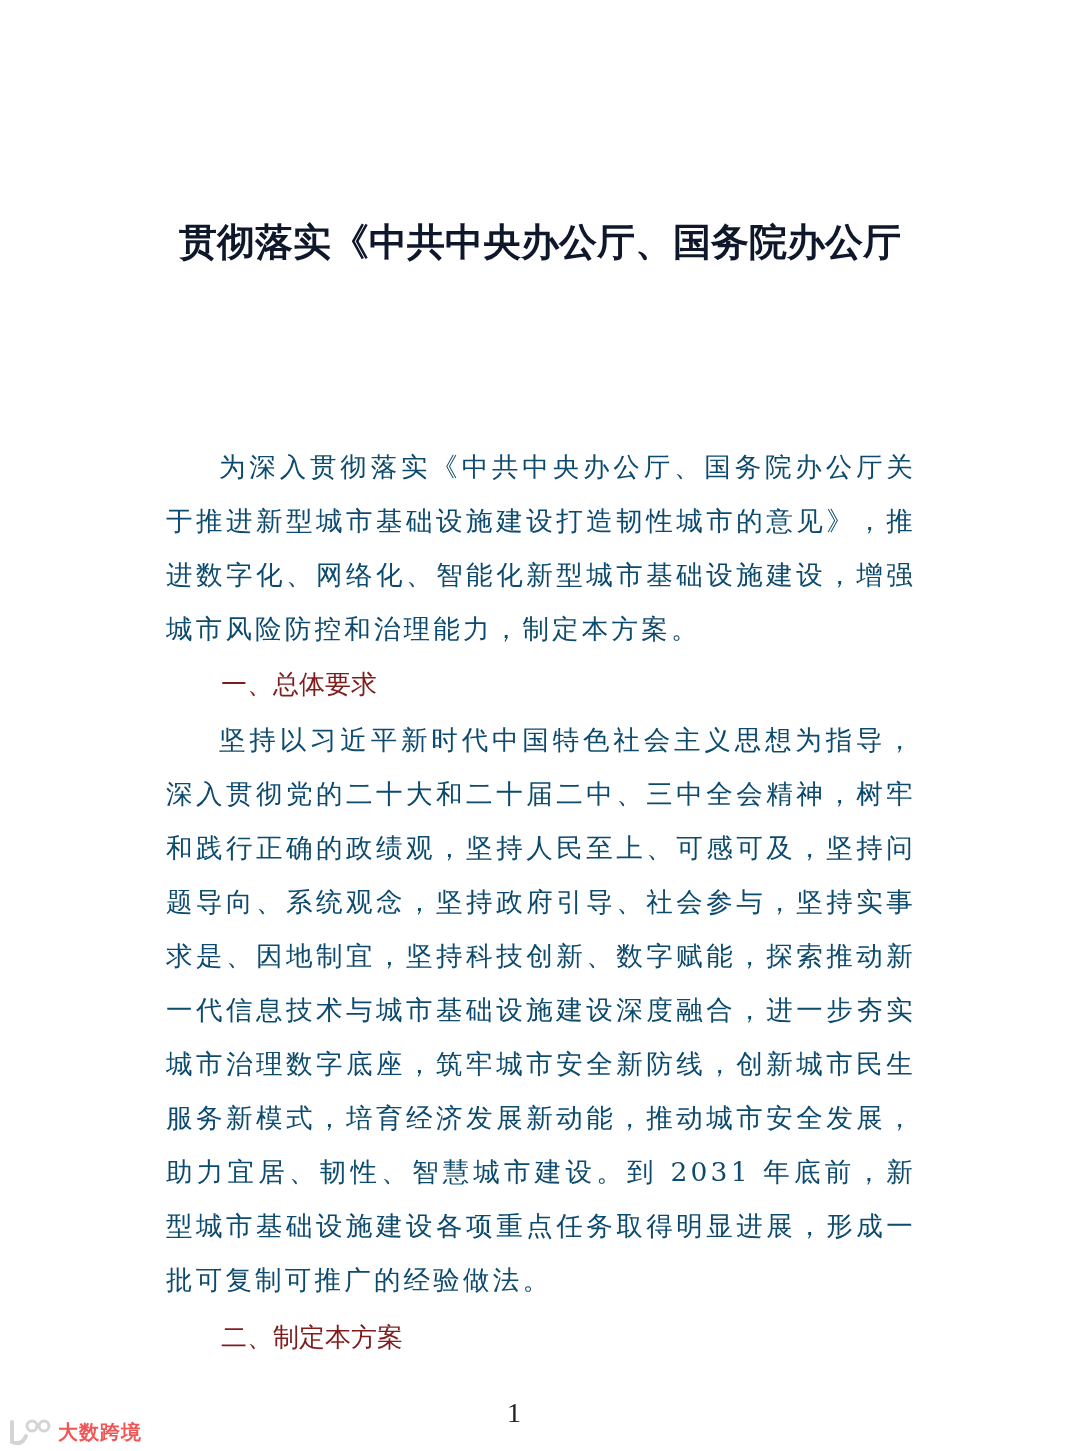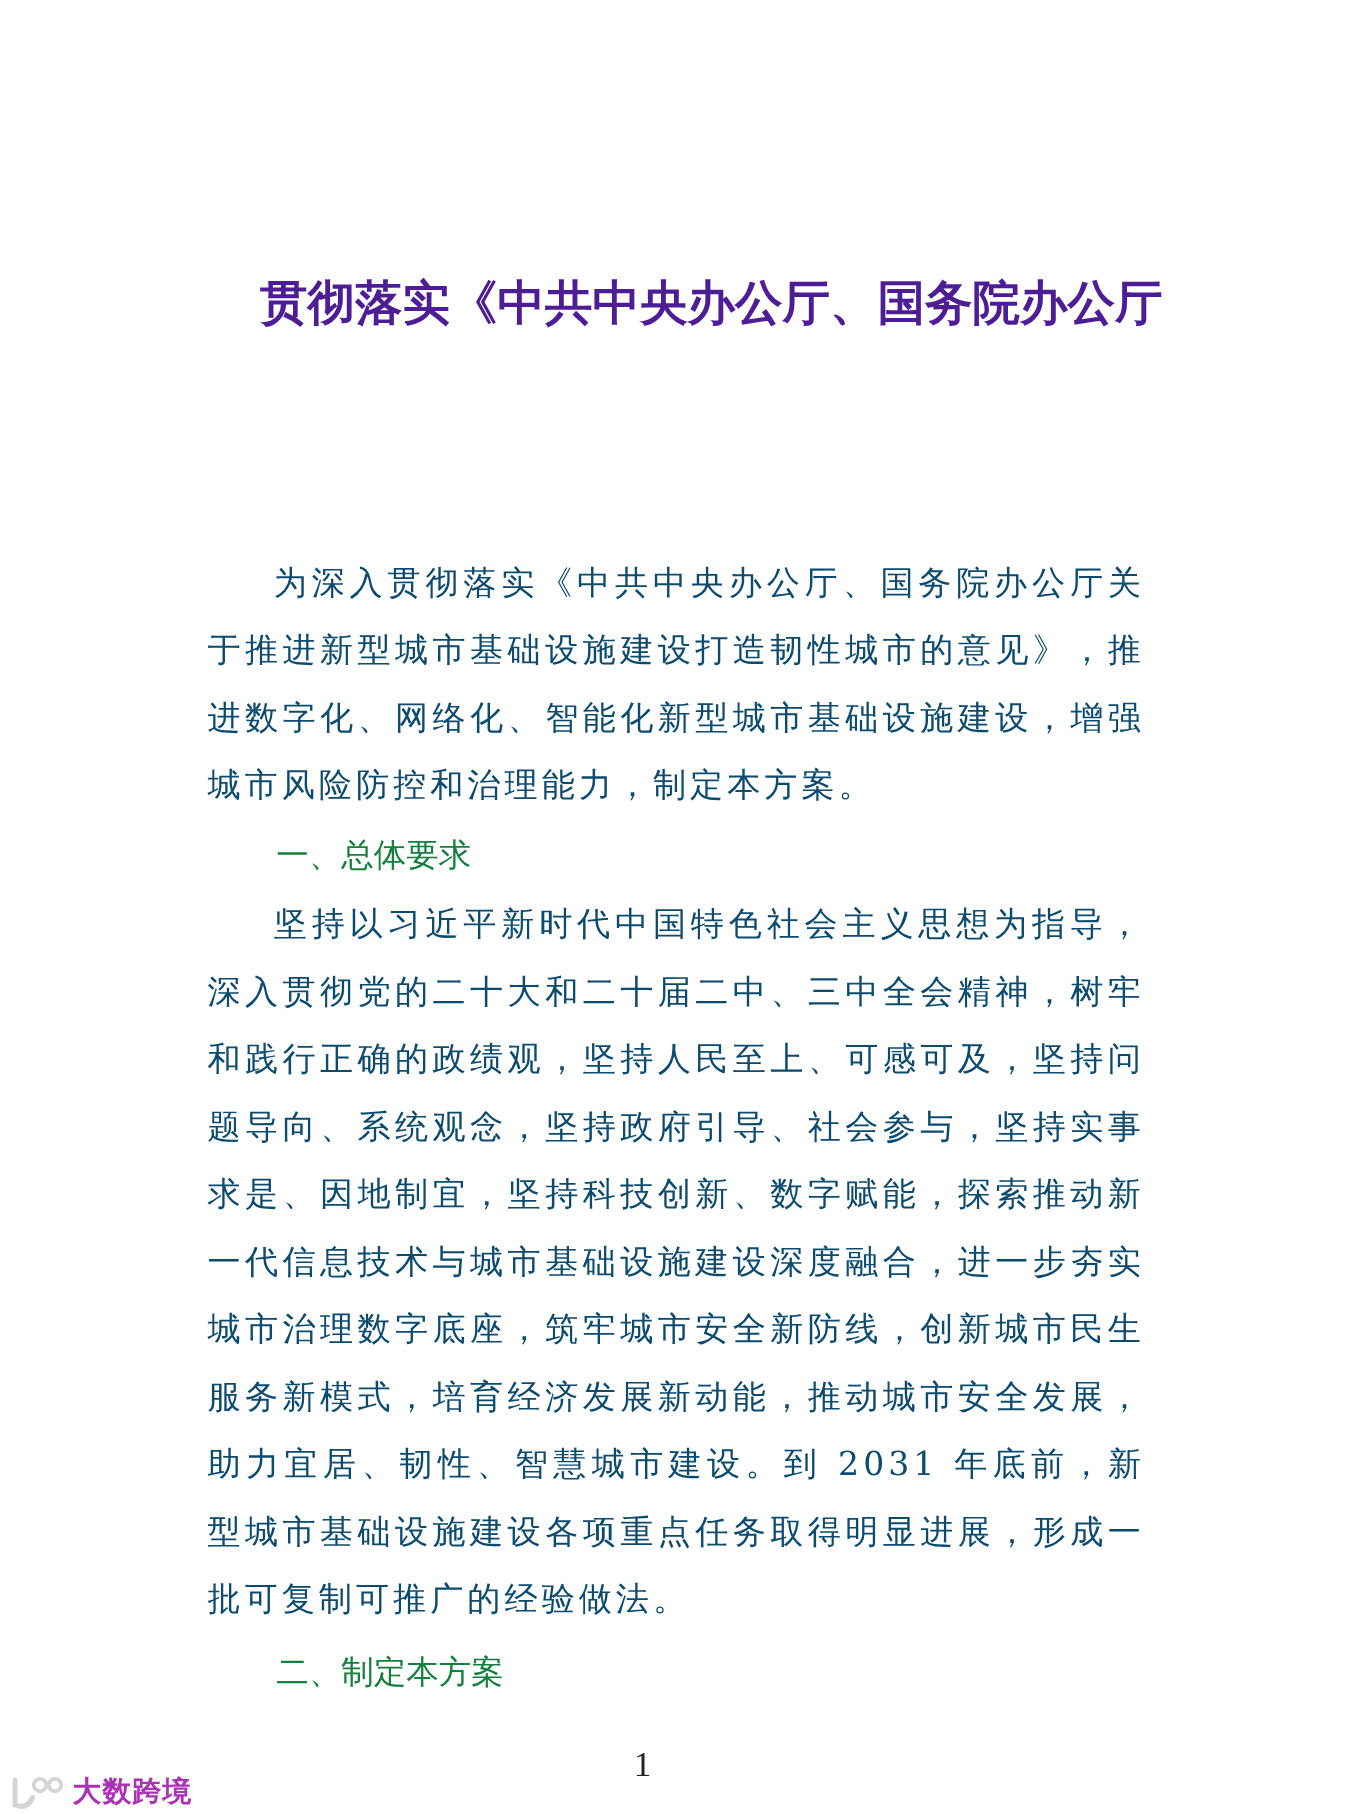--- a/index.html
+++ b/index.html
@@ -19,27 +19,27 @@
       left: 0; top: 0;
       width: 1080px;
       height: 1451px;
       background: #ffffff;
     }
     .title {
       position: absolute;
       left: 150px;
       top: 212px;
       width: 780px;
-      text-align: right;
+      text-align: center;
       font-family: "DejaVu Serif", "Liberation Serif", serif;
       font-weight: bold;
       font-size: 38px;
       line-height: 60px;
       letter-spacing: 0px;
-      color: #4c1d95;
+      color: #0f172a;
     }
     .title .line { display: block; white-space: nowrap; }
     .body-text {
       position: absolute;
       left: 166px;
       width: 750px;
       font-family: "DejaVu Serif", "Liberation Serif", serif;
       font-size: 26.5px;
       line-height: 54px;
       color: #0c4a6e;
@@ -49,43 +49,43 @@
       text-indent: 2em;
       text-align: justify;
       text-align-last: left;
       letter-spacing: 3.2px;
     }
     .heading {
       position: absolute;
       left: 221px;
       font-family: "DejaVu Sans", "Liberation Sans", sans-serif;
       font-size: 26px;
-      color: #15803d;
+      color: #7f1d1d;
       white-space: nowrap;
     }
     .page-number {
       position: absolute;
       left: 504px;
       top: 1397px;
       width: 20px;
       text-align: center;
       font-family: "Liberation Serif", "DejaVu Serif", serif;
       font-size: 28px;
       color: #222;
     }
     .watermark {
       position: absolute;
       left: 8px;
       top: 1418px;
       display: flex;
       align-items: center;
       gap: 6px;
-      color: #a21caf;
+      color: #ef4444;
       font-family: "DejaVu Sans", "Liberation Sans", sans-serif;
-      font-size: 23px;
+      font-size: 20px;
       font-weight: bold;
       letter-spacing: 1px;
       opacity: 0.9;
     }
     .watermark svg { display: block; }
   </style>
 </head>
 <body>
 
 <div class="page">

